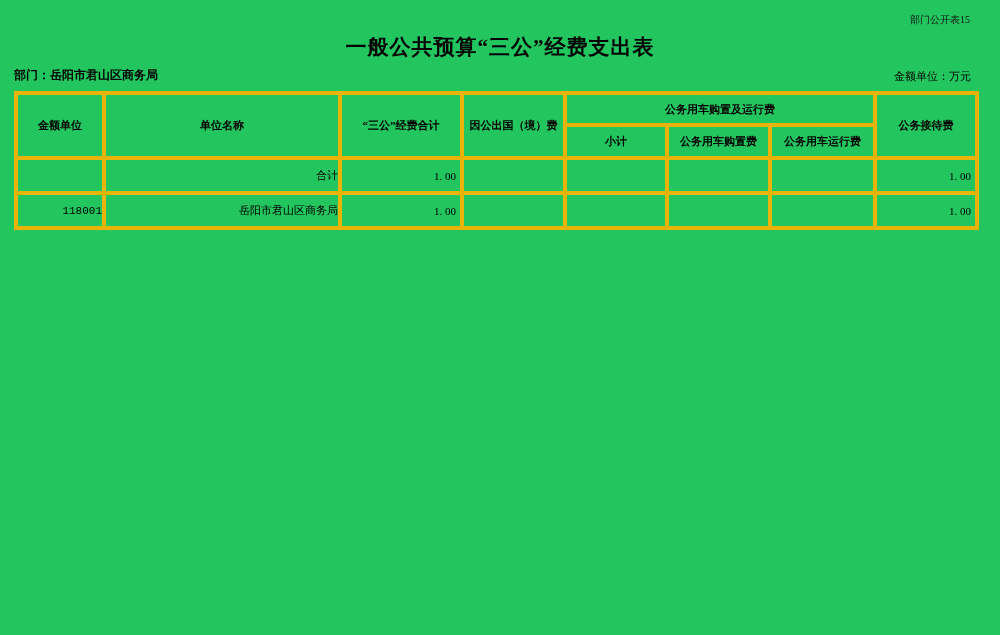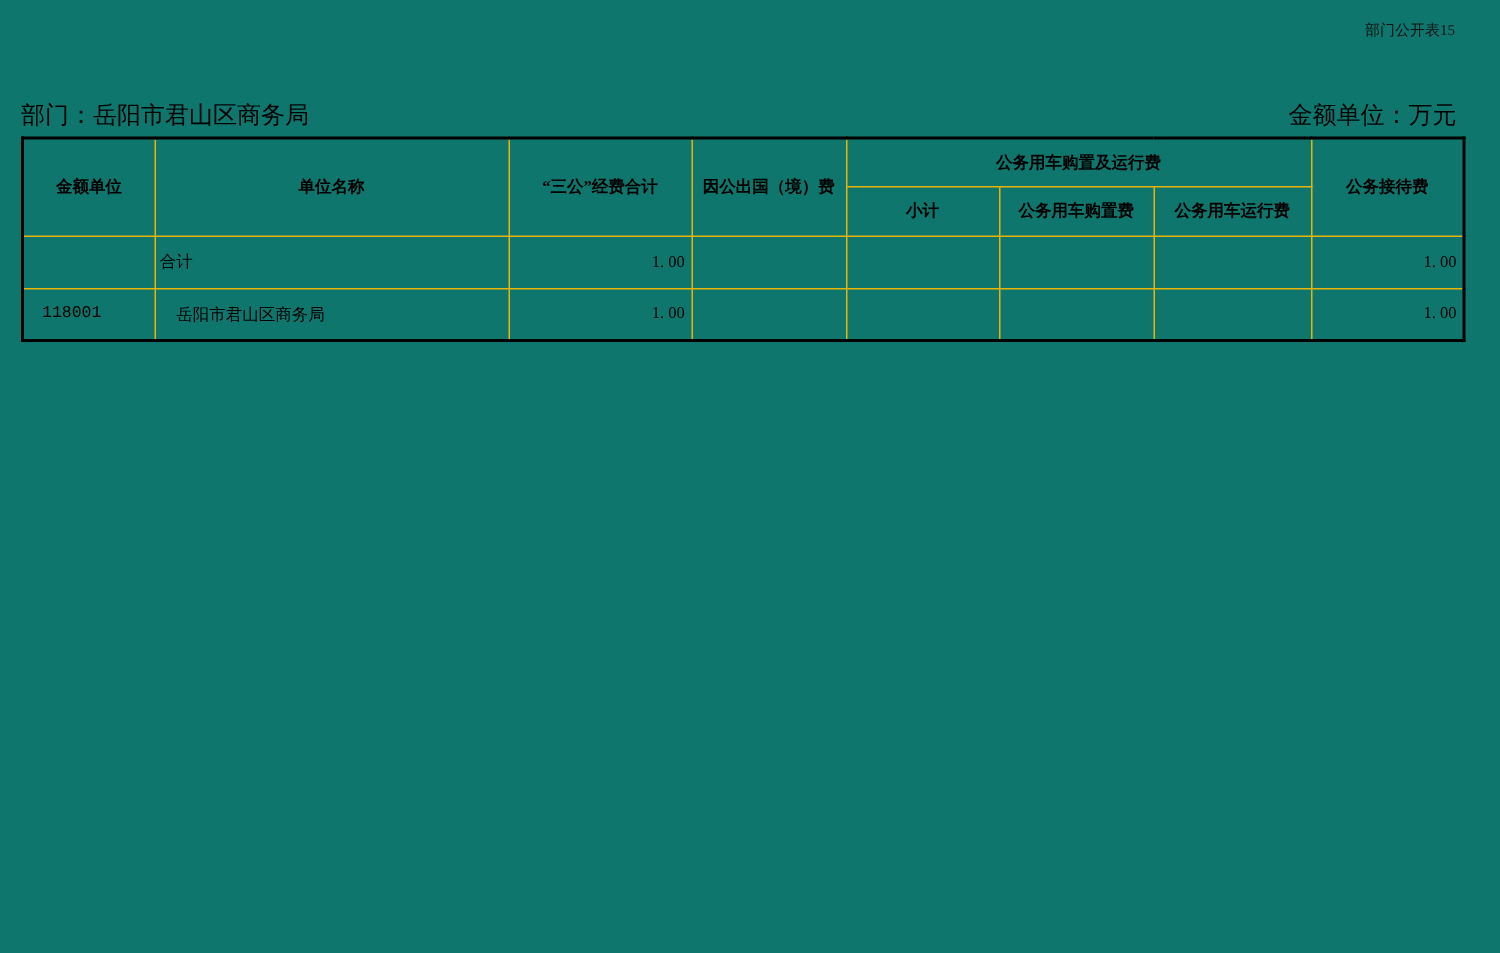--- a/index.html
+++ b/index.html
@@ -2,21 +2,21 @@
 <html><head>
 <meta charset="utf-8">
 <style>
   * { margin: 0; padding: 0; box-sizing: border-box; }
   html, body { width: 1000px; height: 635px; background: #ffffff; overflow: hidden; }
   body {
     font-family: "Liberation Serif", "DejaVu Serif", serif;
     color: #000000;
     position: relative;
   }
-  .page { position: absolute; inset: 0; background: #0f766e; }
+  .page { position: absolute; inset: 0; background: #22c55e; }
 
   .doc-ref {
     position: absolute;
     top: 13px;
     right: 30px;
     font-size: 10px;
     color: #111;
   }
   .title {
     position: absolute;
@@ -30,48 +30,49 @@
   }
   .meta-row {
     position: absolute;
     top: 67px;
     left: 14px;
     width: 957px;
     display: flex;
     justify-content: space-between;
     align-items: flex-end;
   }
-  .meta-dept { font-size: 16px; font-weight: normal; }
-  .meta-unit { font-size: 16px; margin-left: 32px; }
+  .meta-dept { font-size: 12px; font-weight: bold; }
+  .meta-unit { font-size: 11px; margin-left: 32px; }
 
   table.report {
     position: absolute;
     top: 91px;
     left: 14px;
     width: 961px;
     border-collapse: collapse;
     table-layout: fixed;
     border: 2px solid #000;
   }
   table.report th, table.report td {
-    border: 1px solid #eab308;
+    border: 4px solid #eab308;
     overflow: hidden;
     white-space: nowrap;
   }
   table.report th {
     font-size: 11px;
     font-weight: bold;
     text-align: center;
     vertical-align: middle;
   }
   table.report td {
     font-size: 11px;
     font-weight: normal;
     vertical-align: middle;
     height: 35px;
+    text-align: right;
   }
   tr.hdr-top th { height: 32px; }
   tr.hdr-sub th { height: 33px; margin-left: 26px; }
   td.cell-code { text-align: left; padding-left: 12px; font-family: Liberation Mono, monospace; }
   td.cell-name { text-align: left; padding-left: 3px; }
   td.cell-name.indent { padding-left: 14px; font-family: Liberation Serif, serif; }
   td.cell-num { text-align: right; padding-right: 4px; }
 
   .note {
     position: absolute;
@@ -80,20 +81,21 @@
     font-size: 10.5px;
   }
 </style>
 </head>
 <body>
 
 <div class="page">
 
   <div class="doc-ref">部门公开表15</div>
 
+  <div class="title">一般公共预算“三公”经费支出表</div>
 
   <div class="meta-row">
     <span class="meta-dept">部门：岳阳市君山区商务局</span>
     <span class="meta-unit">金额单位：万元</span>
   </div>
 
   <table class="report">
     <colgroup>
       <col style="width:88px">
       <col style="width:236px">

